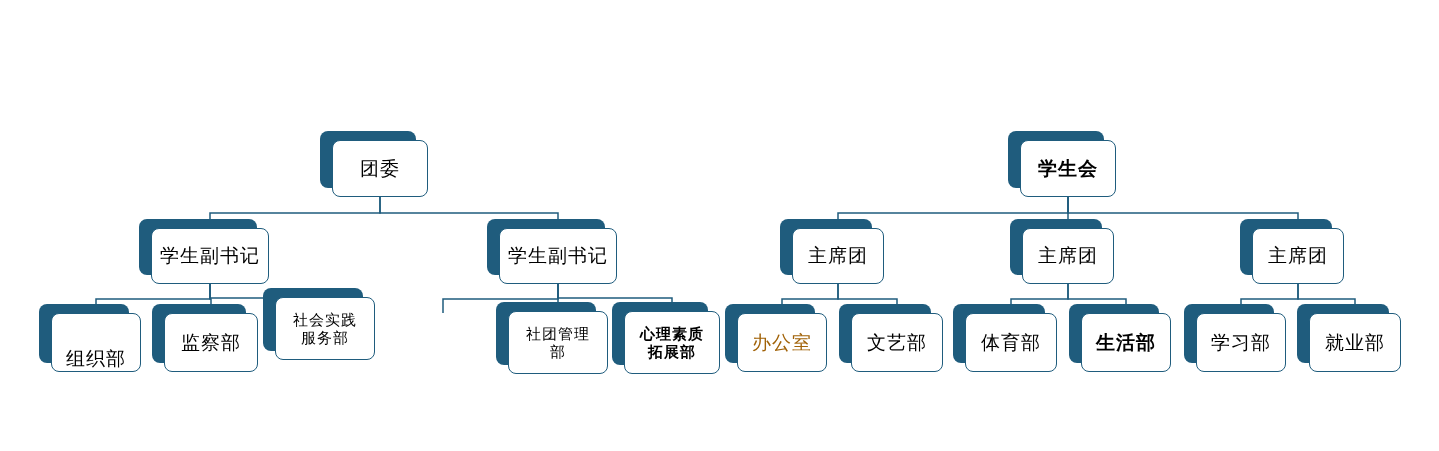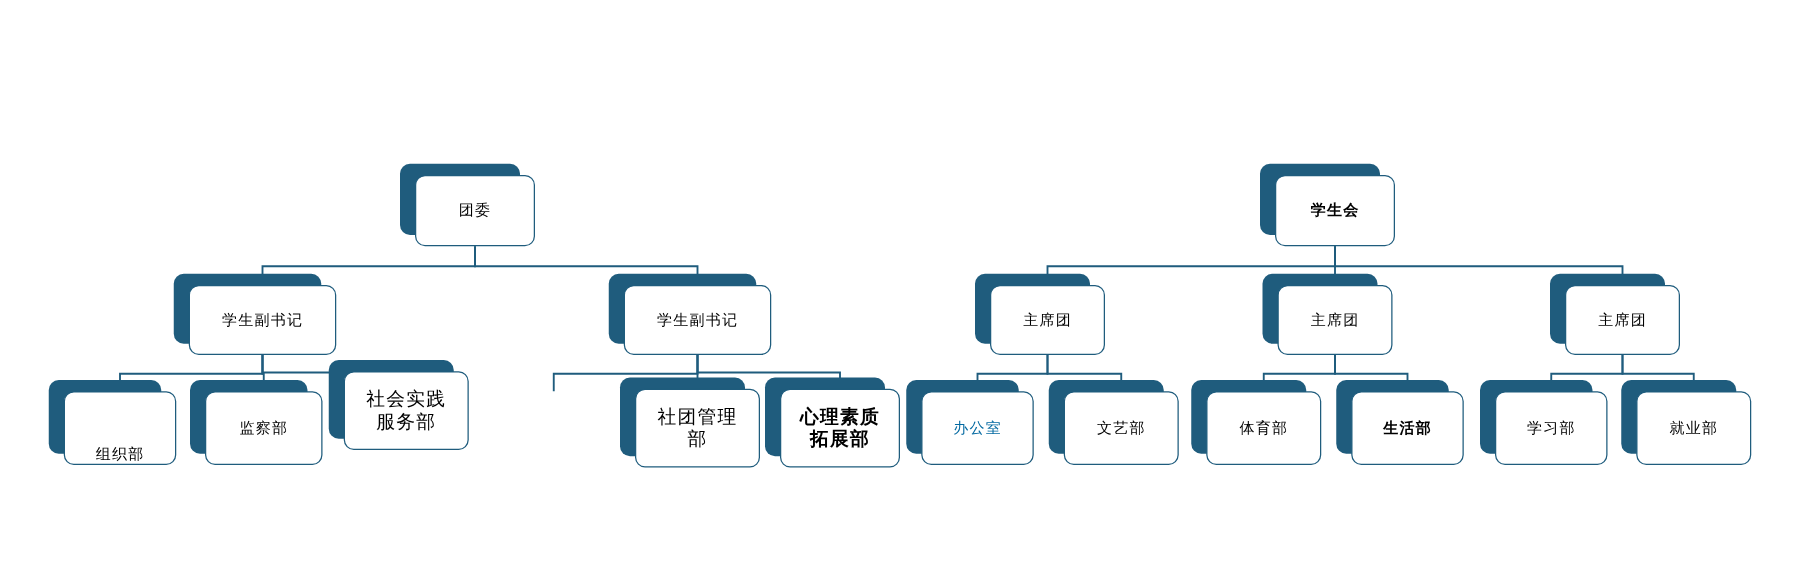--- a/index.html
+++ b/index.html
@@ -42,21 +42,21 @@
     height: 100%;
     box-sizing: border-box;
     background: #ffffff;
     border: 1.6px solid;
     border-radius: 8px;
     display: flex;
     align-items: center;
     justify-content: center;
   }
   .node .label {
-    font-size: 12px;
+    font-size: 19px;
     color: #000000;
     text-align: center;
     white-space: pre-line;
     line-height: 1.25;
     letter-spacing: 1px;
   }
   .node.small .label {
     font-size: 15px;
     line-height: 1.2;
   }
@@ -156,21 +156,21 @@
     </div>
     <div class="node" style="left: 1252px; top: 228px; width: 92px; height: 56px;">
       <div class="shadow" style="background: rgb(31, 92, 125);"></div>
       <div class="box" style="border-color: rgb(31, 92, 125); background: rgb(255, 255, 255);">
         <div class="label" style="color: rgb(0, 0, 0);">主席团</div>
       </div>
     </div>
     <div class="node" style="left: 737px; top: 313px; width: 90px; height: 59px;">
       <div class="shadow" style="background: rgb(31, 92, 125);"></div>
       <div class="box" style="border-color: rgb(31, 92, 125); background: rgb(255, 255, 255);">
-        <div class="label" style="color: #0369a1;">办公室</div>
+        <div class="label" style="color: #a16207;">办公室</div>
       </div>
     </div>
     <div class="node" style="left: 965px; top: 313px; width: 92px; height: 59px;">
       <div class="shadow" style="background: rgb(31, 92, 125);"></div>
       <div class="box" style="border-color: rgb(31, 92, 125); background: rgb(255, 255, 255);">
         <div class="label" style="color: rgb(0, 0, 0);">体育部</div>
       </div>
     </div>
     <div class="node" style="left: 851px; top: 313px; width: 92px; height: 59px;">
       <div class="shadow" style="background: rgb(31, 92, 125);"></div>

